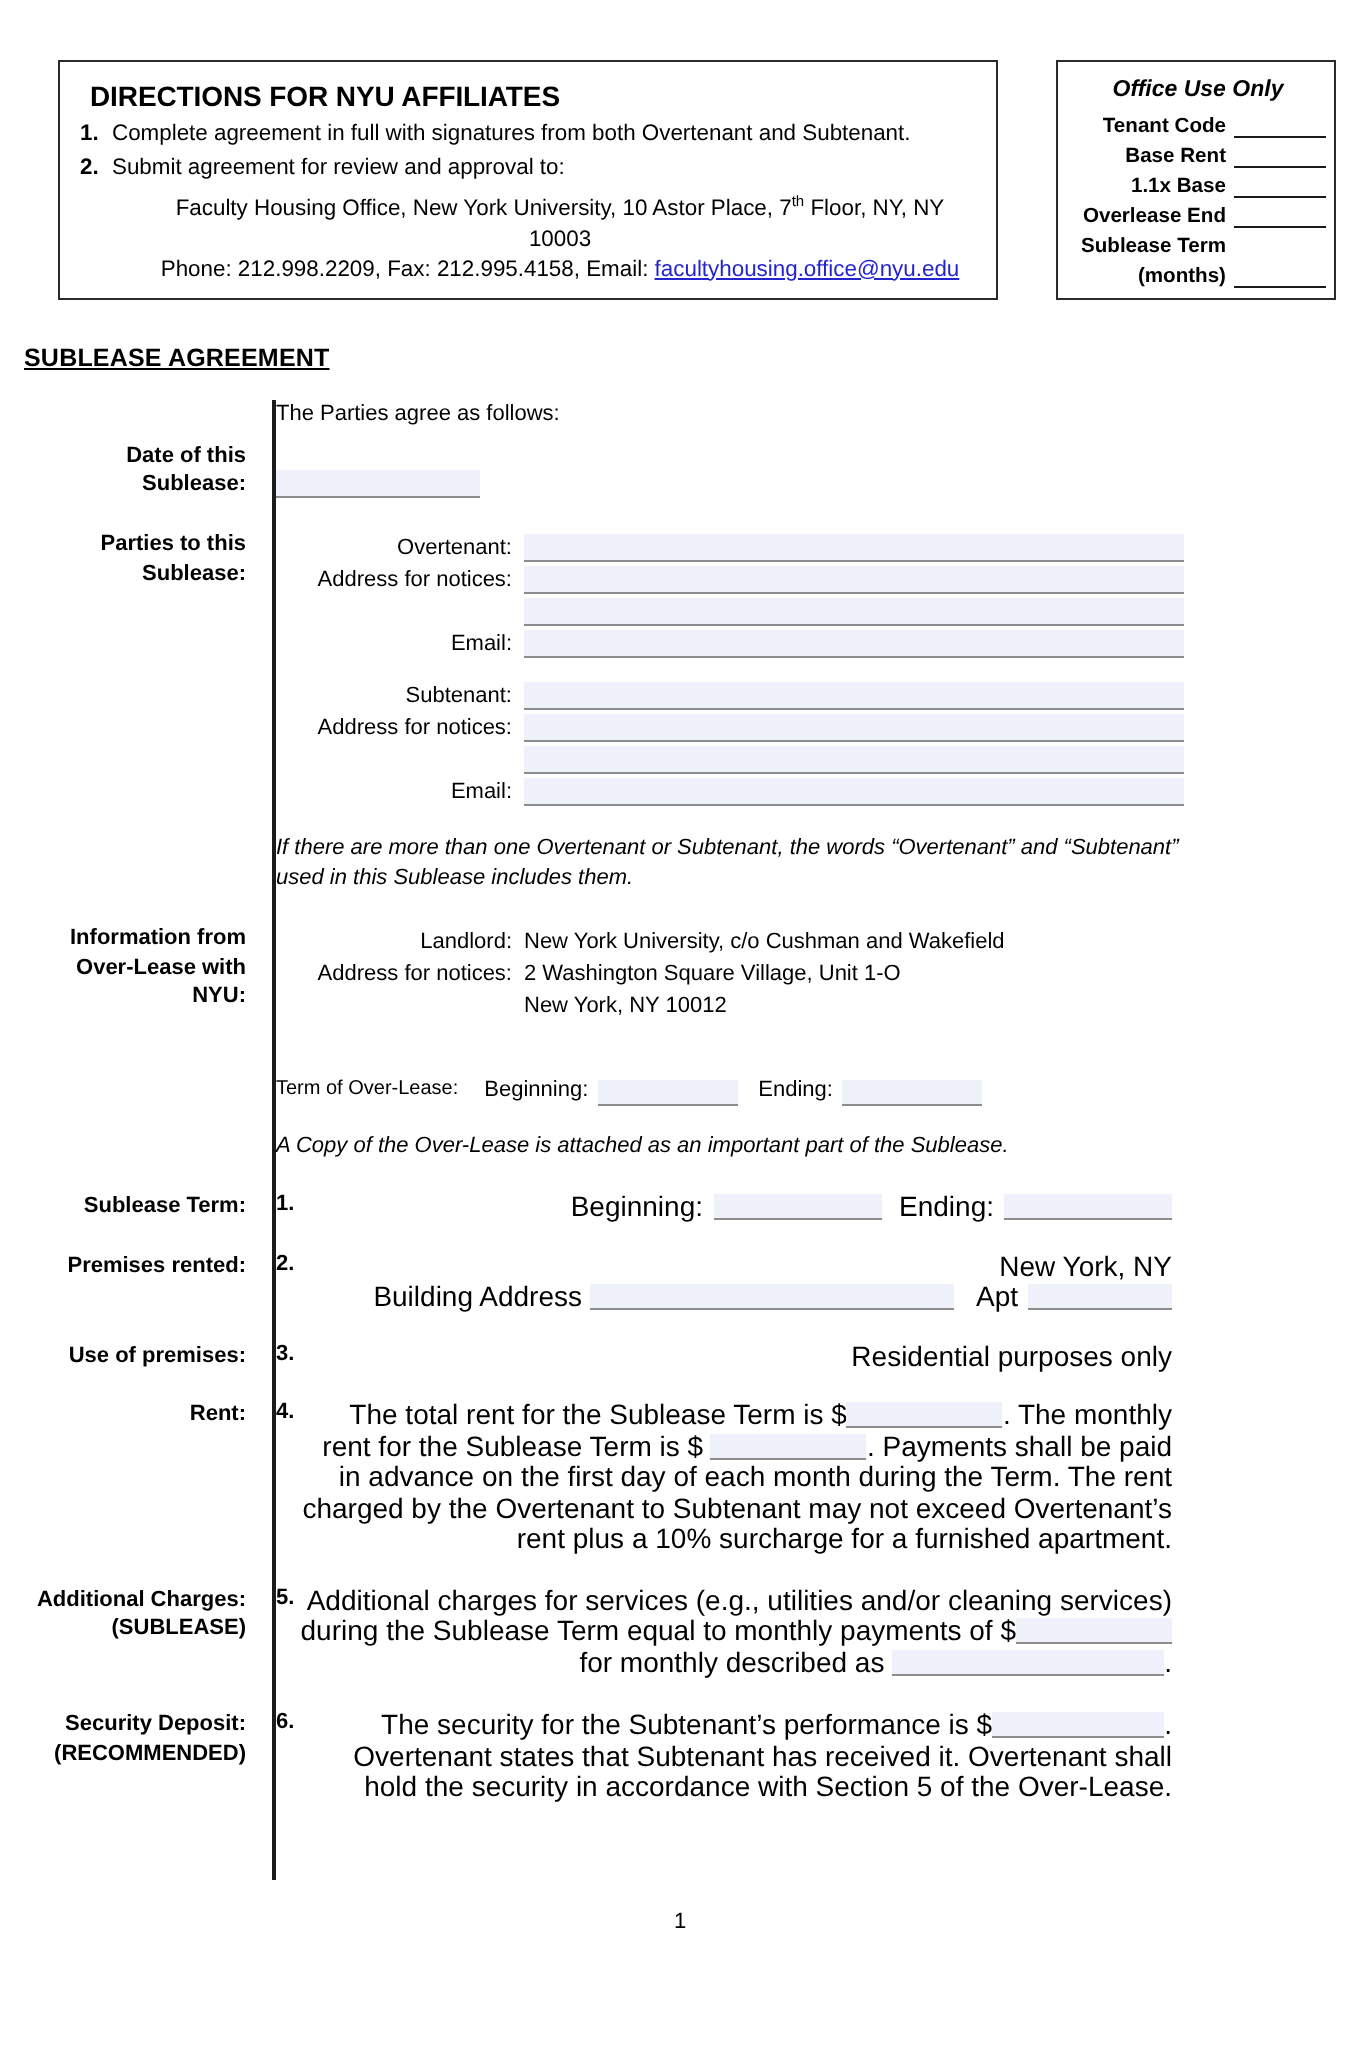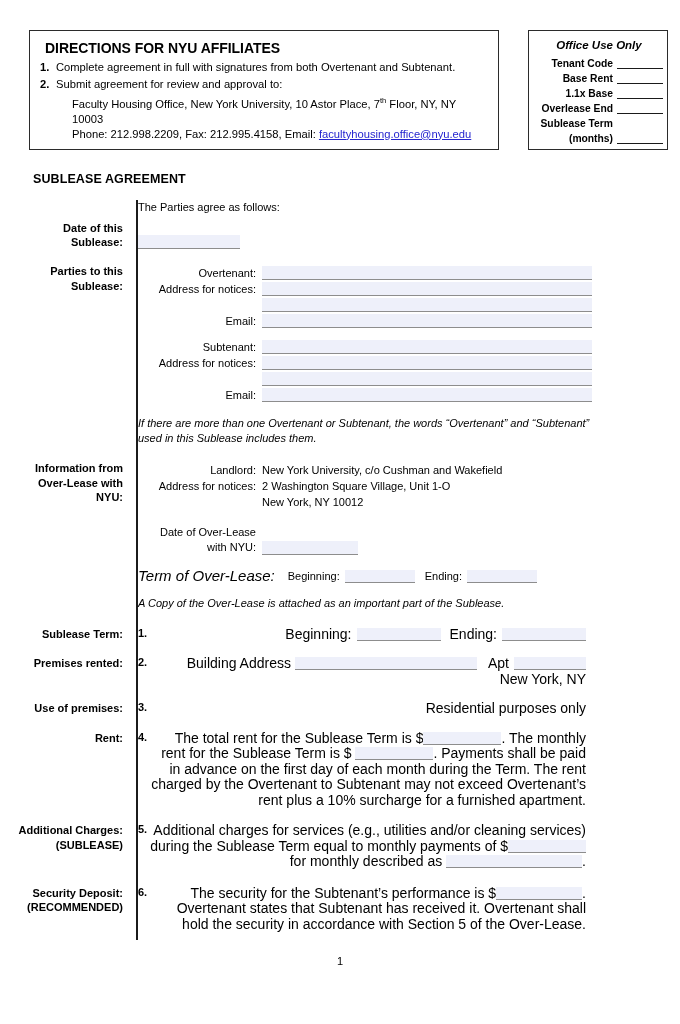--- a/index.html
+++ b/index.html
@@ -57,20 +57,21 @@
     font-weight: bold;
     width: 16px;
     flex: 0 0 16px;
     text-align: left;
   }
   .dir-text { flex: 1 1 auto; }
   .dir-sub {
     margin-left: 32px;
     font-size: 11.2px;
     line-height: 15px;
+    text-align: center;
   }
   sup.ord { font-size: 7.5px; vertical-align: super; }
   a.maillink {
     color: #2424cf;
     text-decoration: underline;
   }
 
   .office-box {
     position: absolute;
     left: 528px;
@@ -106,25 +107,26 @@
     width: 46px;
     flex: 0 0 46px;
     border-bottom: 1.3px solid #1a1a1a;
     height: 11px;
   }
   .office-rule.blank { border-bottom: none; }
 
   
   .doc-title {
     position: absolute;
-    left: 33px;
+    left: 12px;
     top: 172px;
     font-size: 12.5px;
     font-weight: bold;
     letter-spacing: 0.1px;
+    text-decoration: underline;
   }
 
   
   .body-wrap {
     position: absolute;
     left: 0;
     top: 200px;
     width: 624px;
   }
   .divider {
@@ -393,34 +395,25 @@
           <span class="sub-lbl">Address for notices:</span>
           <span class="sub-val plain-val">2 Washington Square Village, Unit 1-O</span>
         </div>
         <div class="sub-row">
           <span class="sub-lbl"></span>
           <span class="sub-val plain-val">New York, NY 10012</span>
         </div>
 
         <div style="height:16px;"></div>
 
-        <div style="display:flex; align-items:flex-start;">
-          <span class="sub-lbl" style="line-height:15px;">
-            <span>Date of Over-Lease</span><br>
-            <span>with NYU:</span>
-          </span>
-          <span class="sub-val">
-            <span class="field tall" style="width:96px; margin-top:16px;"></span>
-          </span>
-        </div>
 
         <div style="height:12px;"></div>
 
         <div style="display:flex; align-items:flex-end;">
-          <span style="font-size:15px; white-space:nowrap;font-style:italic;">Term of Over-Lease:</span>
+          <span style="font-size:10px; white-space:nowrap;">Term of Over-Lease:</span>
           <span style="font-size:11px; margin-left:13px; white-space:nowrap;">Beginning:</span>
           <span class="field" style="width:70px; margin-left:5px;"></span>
           <span style="font-size:11px; margin-left:10px; white-space:nowrap;">Ending:</span>
           <span class="field" style="width:70px; margin-left:5px;"></span>
         </div>
 
         <div style="height:13px;"></div>
 
         <div class="ital">A Copy of the Over-Lease is attached as an important part of the Sublease.</div>
       </div>
@@ -435,22 +428,22 @@
         <span>Beginning:</span><span class="field" style="width:84px; margin-left:5px;"></span><span style="margin-left:9px;">Ending:</span><span class="field" style="width:84px; margin-left:5px;"></span>
       </div>
     </div>
 
     <div style="height:14px;"></div>
 
     <div class="row">
       <div class="lbl">Premises rented:</div>
       <div class="num">2.</div>
       <div class="content-num">
+        <div>New York, NY</div>
         <div><span>Building Address</span><span class="field" style="width:182px; margin-left:4px;"></span><span style="margin-left:11px;">Apt</span><span class="field" style="width:72px; margin-left:5px;"></span></div>
-        <div>New York, NY</div>
       </div>
     </div>
 
     <div style="height:14px;"></div>
 
     <div class="row">
       <div class="lbl">Use of premises:</div>
       <div class="num">3.</div>
       <div class="content-num">Residential purposes only</div>
     </div>

